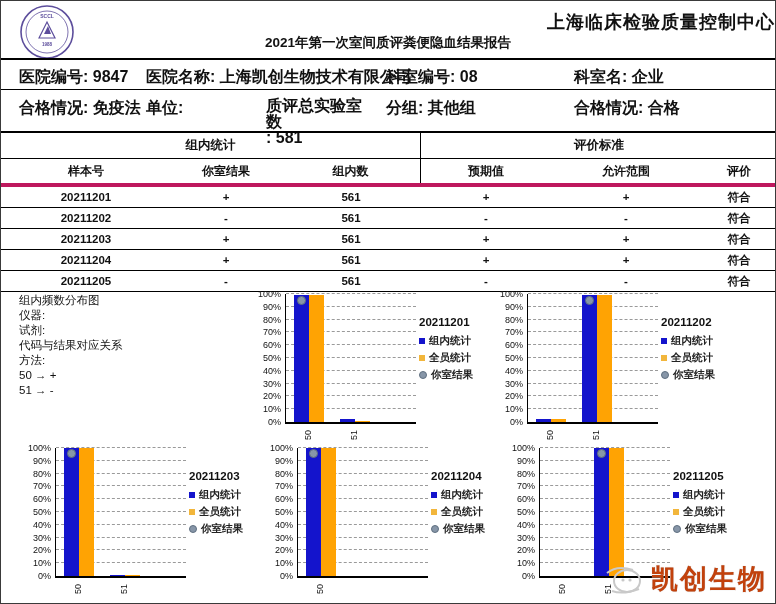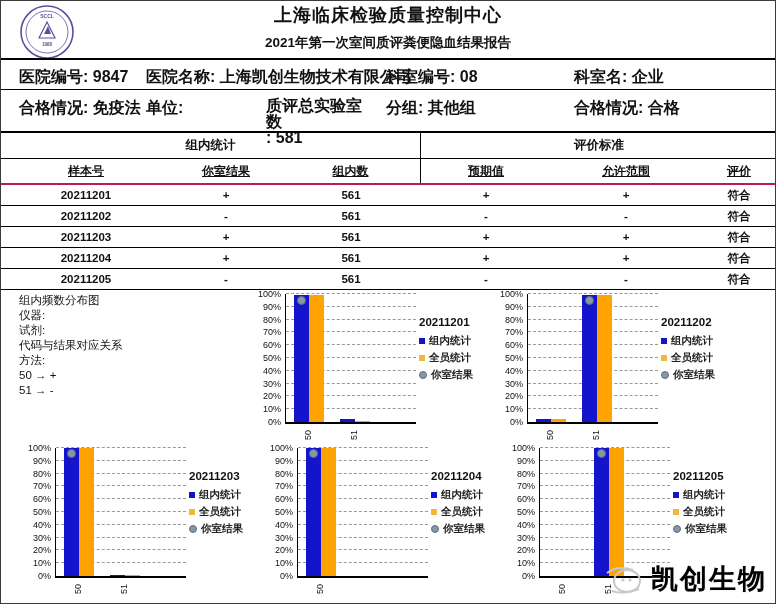--- a/index.html
+++ b/index.html
@@ -1,41 +1,41 @@
 <!DOCTYPE html>
 <html><head>
 <meta charset="utf-8">
 <style>
   html,body{margin:0;padding:0;background:#e8e8e8;font-family:"Liberation Sans","DejaVu Sans",sans-serif;}
   .page{position:relative;width:776px;height:604px;background:#fff;border:1px solid #3a3a3a;
         box-sizing:border-box;margin:0 auto;overflow:hidden;color:#111;}
   
   .seal{position:absolute;left:16px;top:3px;width:60px;height:56px;}
-  .page-title{position:absolute;left:0;top:2px;width:100%;text-align:center;
+  .page-title{position:absolute;left:0;top:9px;width:100%;text-align:right;
               font-size:18px;font-weight:bold;letter-spacing:1px;}
   .page-subtitle{position:absolute;left:0;top:33px;width:100%;text-align:center;
               font-size:13.5px;font-weight:bold;}
   .rule{position:absolute;left:0;width:776px;background:#000;}
   .r1{top:57px;height:2px;}
   .r2{top:88px;height:1px;}
   .r3{top:130px;height:2px;}
   
   .info{position:absolute;font-size:16px;font-weight:bold;white-space:nowrap;}
   .irow1{top:66px;}
   .irow2{top:97px;}
   .i-c1{left:18px;} .i-c2{left:145px;} .i-c25{left:265px;width:110px;white-space:normal;line-height:16px;top:97px;}
   .i-c3{left:385px;} .i-c4{left:573px;}
   
   .tbl{position:absolute;top:132px;left:0;width:776px;font-weight:bold;}
   .tbl-row{display:grid;grid-template-columns:170px 110px 140px 130px 150px 1fr;
            border-bottom:1px solid #000;}
   .tbl-group{display:grid;grid-template-columns:420px 1fr;height:25px;line-height:25px;
            border-bottom:1px solid #000;font-size:12.5px;text-align:center;}
   .tbl-group .gcell:first-child{border-right:1px solid #000;}
-  .tbl-head{height:24px;line-height:24px;font-size:12px;border-bottom:2px solid #be185d;text-decoration:underline;}
+  .tbl-head{height:24px;line-height:24px;font-size:12px;border-bottom:4px solid #be185d;}
   .tbl-head .cell:nth-child(3){border-right:1px solid #000;}
   .data-row{height:20px;line-height:20px;font-size:11.5px;}
   .cell{text-align:center;overflow:hidden;}
   
   .meta{position:absolute;left:18px;top:292px;width:230px;font-size:11.5px;font-weight:normal;line-height:15px;}
   
   .chart{position:absolute;width:236px;height:152px;}
   .c1{left:250px;top:287px;} .c2{left:492px;top:287px;}
   .c3{left:20px;top:441px;}  .c4{left:262px;top:441px;} .c5{left:504px;top:441px;}
   .plot{position:absolute;left:34px;top:6px;width:130px;height:128px;
@@ -49,21 +49,21 @@
        background:#8796a8;border:1px solid #5f6f80;box-sizing:border-box;}
   .lgnd{position:absolute;left:168px;top:26px;font-size:10.5px;line-height:17px;white-space:nowrap;}
   .lg-title{font-weight:bold;font-size:11.5px;margin-bottom:1px;}
   .lg-item{display:flex;align-items:center;gap:4px;font-weight:bold;color:#222;}
   .lg-mark{display:inline-block;}
   .m-blue{width:6px;height:6px;background:#1414cc;}
   .m-orange{width:6px;height:6px;background:#f2b63c;}
   .m-dot{width:8px;height:8px;border-radius:50%;background:#8796a8;border:1px solid #5f6f80;box-sizing:border-box;}
   
   .wm{position:absolute;right:8px;bottom:6px;display:flex;align-items:center;gap:6px;}
-  .wm-text{font-size:27px;font-weight:bold;color:#000000;letter-spacing:2px;
+  .wm-text{font-size:27px;font-weight:bold;color:#c2410c;letter-spacing:2px;
            text-shadow:0 0 1px #bdbdbd;}
 </style>
 </head>
 <body>
 
 <div class="page">
 
   <div class="seal">
     <svg width="60" height="56" viewBox="0 0 60 56">
       <circle cx="30" cy="28" r="26" fill="none" stroke="#5d4e9c" stroke-width="1.6"></circle>

